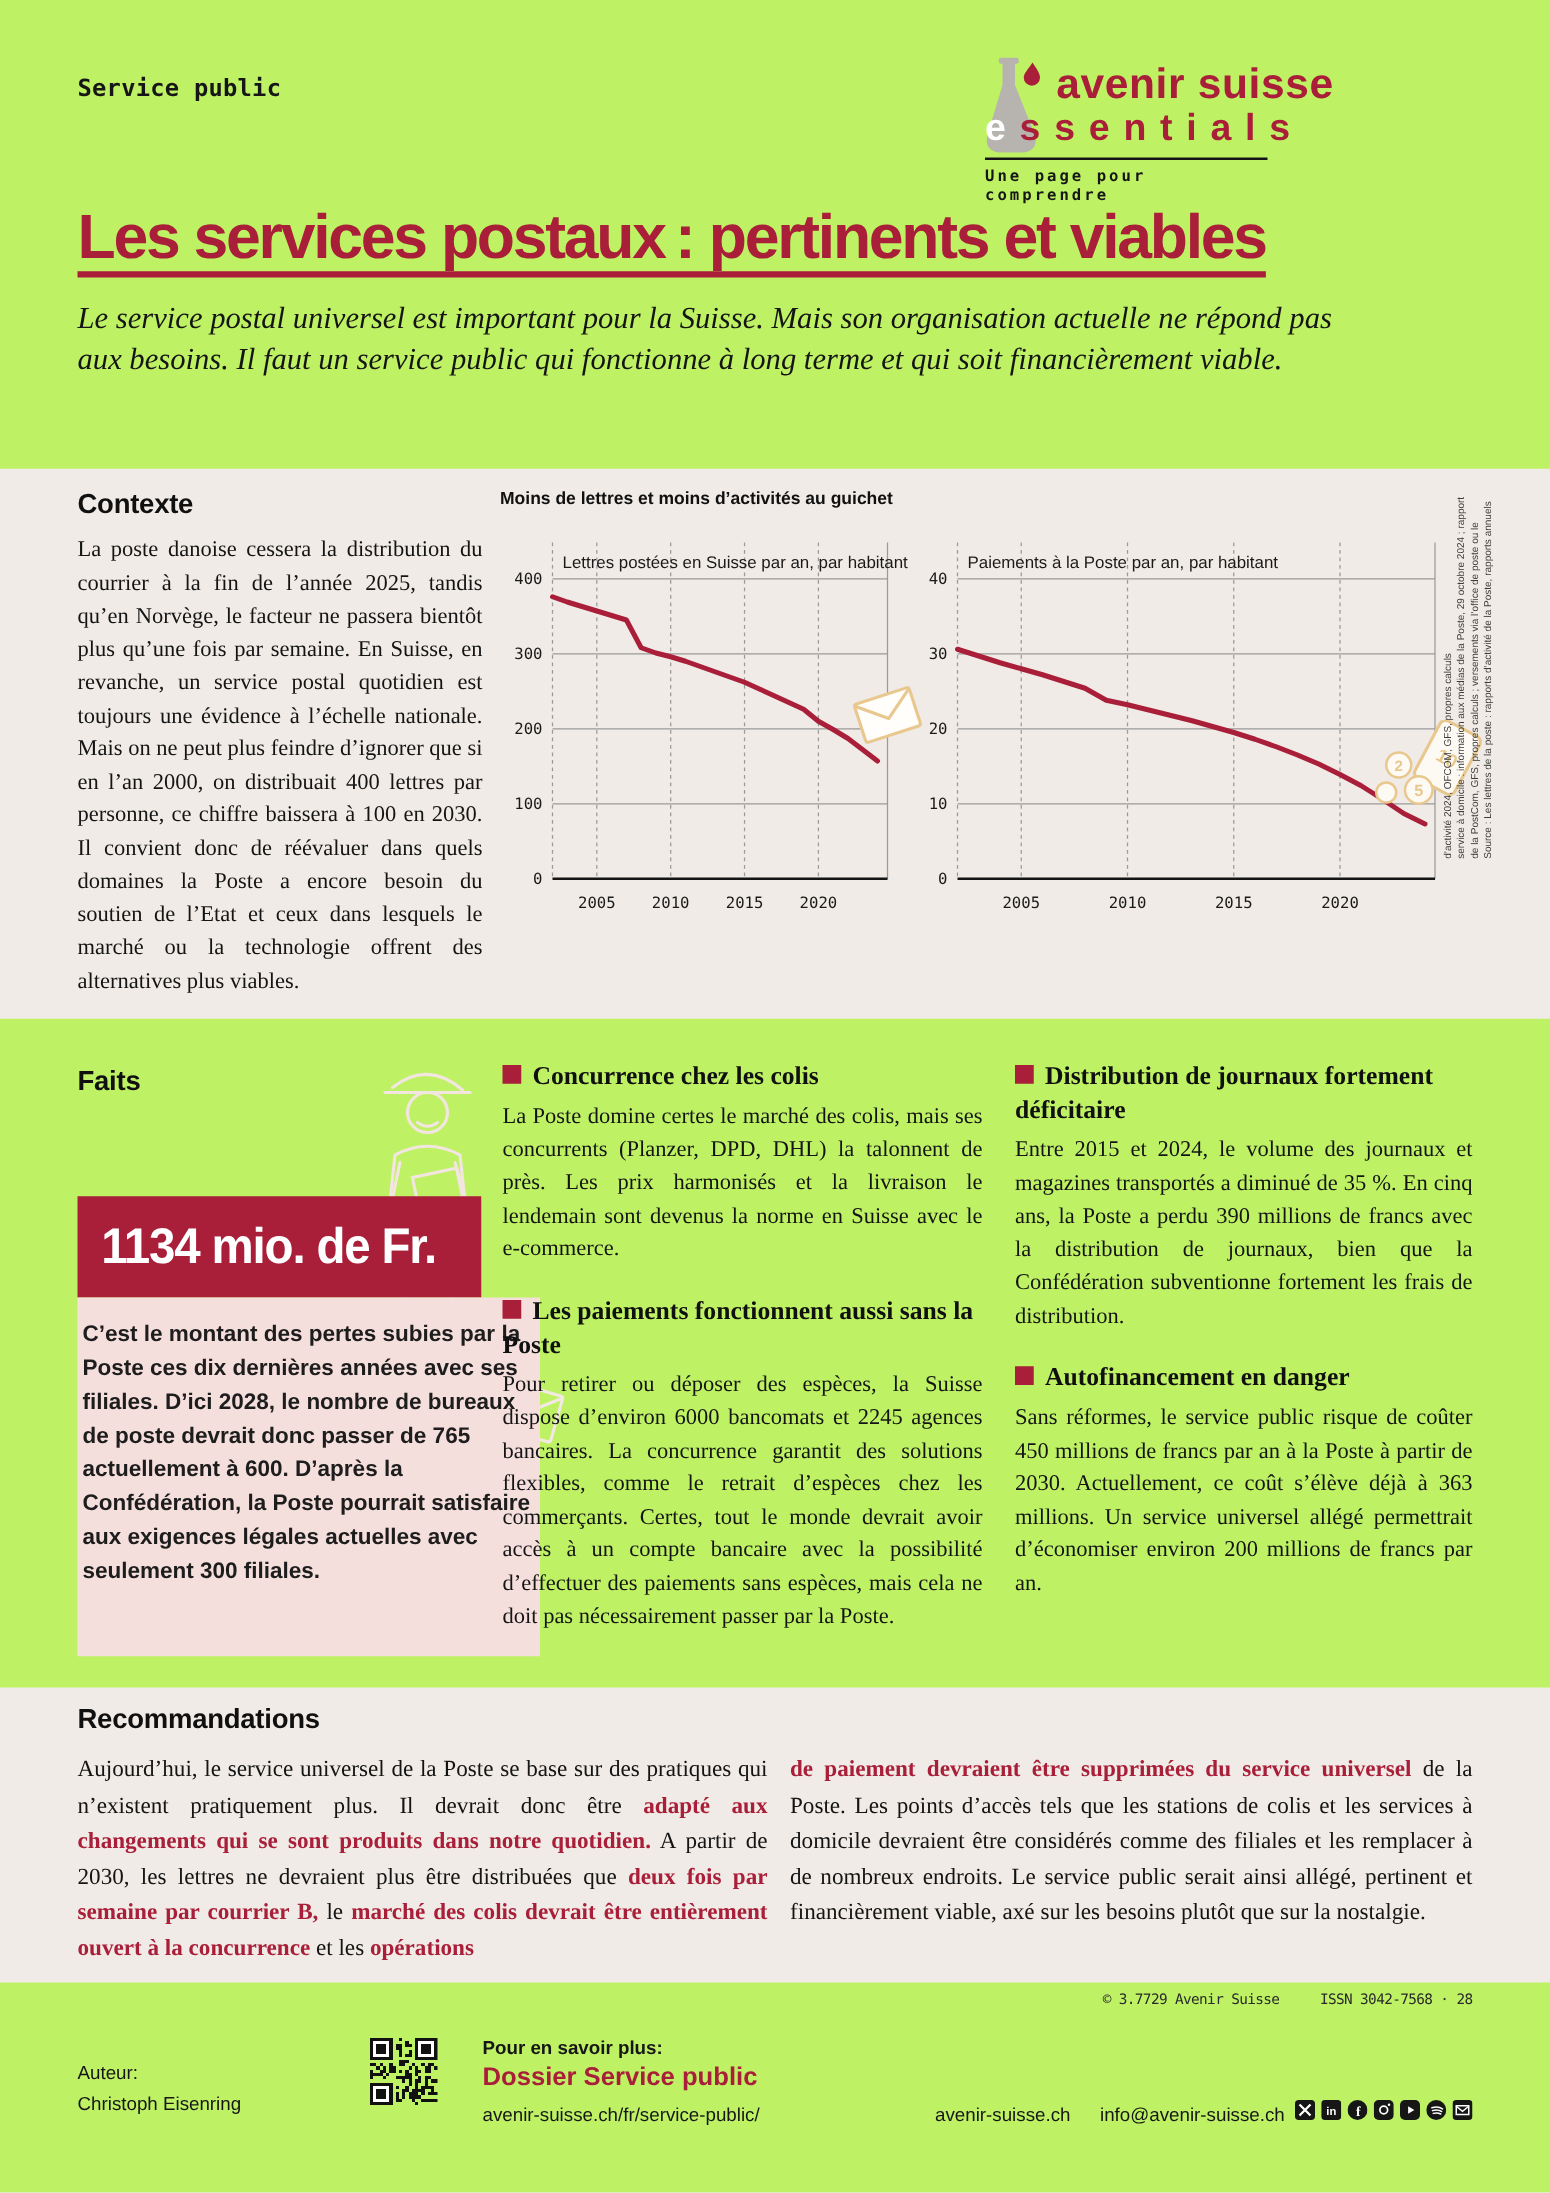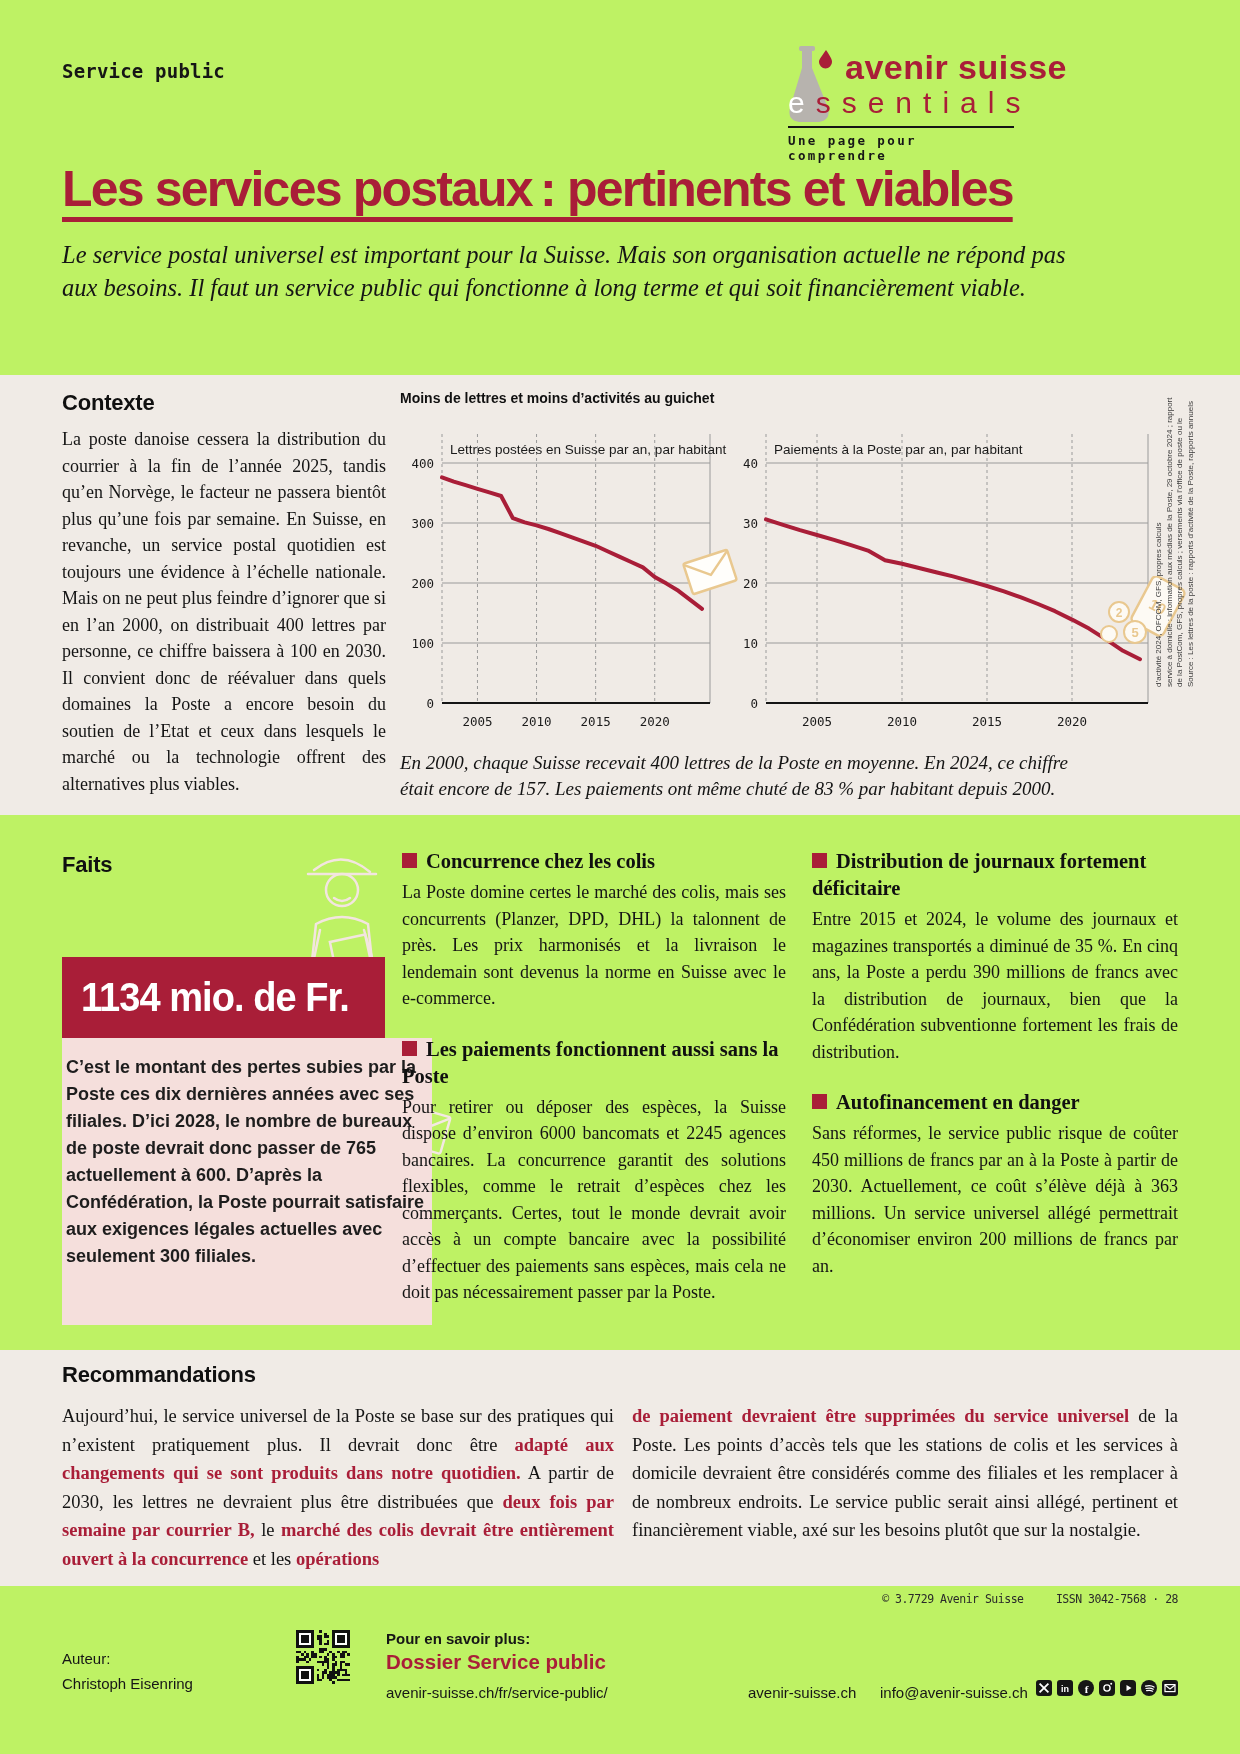--- a/index.html
+++ b/index.html
@@ -11,21 +11,21 @@
   }
   html,body{margin:0;padding:0;background:#fff;}
   .page{position:relative;width:1240px;height:1754px;background:#bef264;overflow:hidden;
         font-family:"Liberation Sans",sans-serif;color:var(--ink);outline:1px solid #c9c9c9;}
   .abs{position:absolute;}
 
   
   .eyebrow{left:62px;top:60px;font-size:19px;font-weight:bold;letter-spacing:.2px;
            font-family:"DejaVu Sans Mono",monospace;}
   .brand{left:845px;top:48px;font-size:34px;font-weight:bold;color:var(--crimson);letter-spacing:.5px;}
-  .product{left:788px;top:86px;font-size:30px;font-weight:normal;color:var(--crimson);letter-spacing:11px;}
+  .product{left:788px;top:86px;font-size:30px;font-weight:bold;color:var(--crimson);letter-spacing:11px;}
   .product::first-letter{color:#fff;}
   .tagline{left:788px;top:126px;width:226px;border-top:2px solid #141414;padding-top:5px;
            font-size:12.5px;font-weight:bold;letter-spacing:2.4px;font-family:"DejaVu Sans Mono",monospace;}
 
   .title{left:62px;top:160px;font-size:50px;font-weight:bold;letter-spacing:-1.8px;color:var(--crimson);
          white-space:nowrap;text-decoration:underline;text-decoration-thickness:5px;
          text-underline-offset:11px;text-decoration-skip-ink:auto;}
   .subtitle{left:62px;top:238px;width:1016px;font:italic 24.5px/33px "Liberation Serif",serif;color:#151515;}
 
   
@@ -176,21 +176,20 @@
       <rect x="44" y="4" width="36" height="52" rx="5" fill="#fdfaf4" stroke="#e9c88f" stroke-width="2.5"></rect>
       <text x="62" y="36" text-anchor="middle" font-size="15" font-weight="bold" fill="#e9c88f" font-family="Liberation Sans, sans-serif">10</text>
     </g>
     <circle cx="13" cy="58" r="8" fill="#fdfaf4" stroke="#e9c88f" stroke-width="2"></circle>
     <circle cx="23" cy="36" r="10" fill="#fdfaf4" stroke="#e9c88f" stroke-width="2"></circle>
     <text x="23" y="41" text-anchor="middle" font-size="12" font-weight="bold" fill="#e9c88f" font-family="Liberation Sans, sans-serif">2</text>
     <circle cx="39" cy="56" r="11" fill="#fdfaf4" stroke="#e9c88f" stroke-width="2"></circle>
     <text x="39" y="61" text-anchor="middle" font-size="13" font-weight="bold" fill="#e9c88f" font-family="Liberation Sans, sans-serif">5</text>
   </svg>
 
-  <div class="abs caption">En 2000, chaque Suisse recevait 400 lettres de la Poste en moyenne. En 2024, ce chiffre était encore de 157. Les paiements ont même chuté de 83 % par habitant depuis 2000.</div>
   <div class="abs source-vert">Source : Les lettres de la poste : rapports d’activité de la Poste, rapports annuels de la PostCom, GFS, propres calculs ; versements via l’office de poste ou le service à domicile : information aux médias de la Poste, 29 octobre 2024 ; rapport d’activité 2024, OFCOM, GFS, propres calculs</div>
 
   <div class="abs sec-head faits-head">Faits</div>
 
   <svg class="abs deco" style="left:282px;top:838px" width="120" height="210" viewBox="0 0 120 210" fill="none" stroke="#f3e5e0" stroke-width="2.5" stroke-linecap="round">
     <path d="M32 32 Q60 10 88 34"></path>
     <path d="M26 36 L94 36"></path>
     <circle cx="60" cy="52" r="16"></circle>
     <path d="M52 60 Q60 66 68 60"></path>
     <path d="M34 86 Q60 72 86 86 L94 160 M34 86 L26 160"></path>

